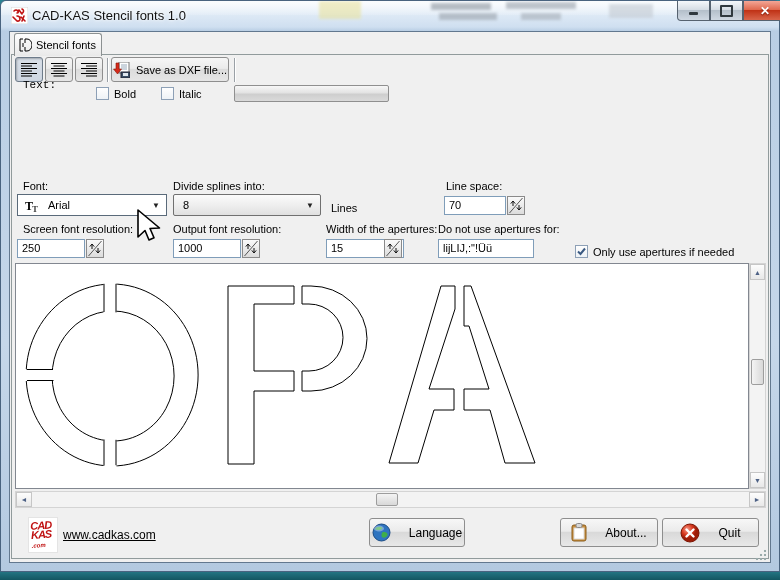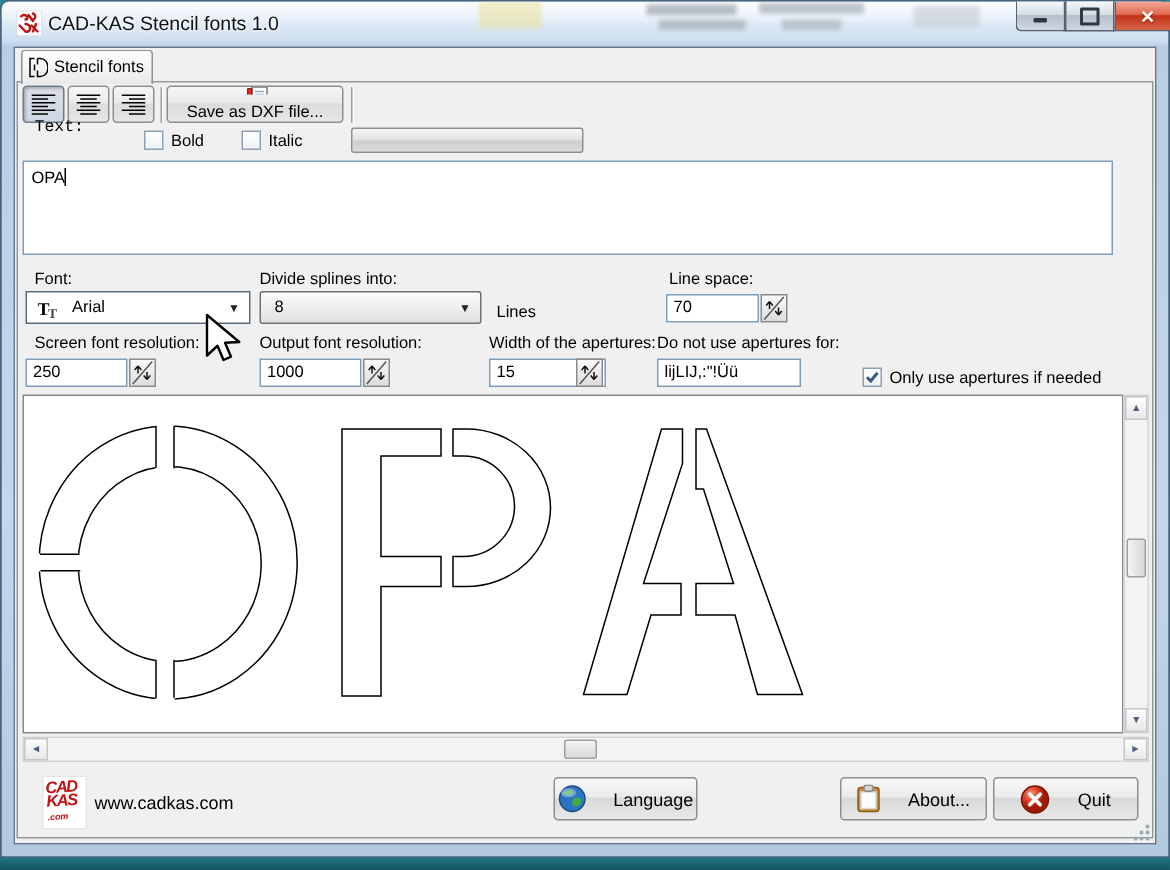--- a/index.html
+++ b/index.html
@@ -153,44 +153,41 @@
           <line x1="5" y1="4" x2="16" y2="4"></line>
           <line x1="0" y1="6.5" x2="16" y2="6.5"></line>
           <line x1="5" y1="9" x2="16" y2="9"></line>
           <line x1="0" y1="11.5" x2="16" y2="11.5"></line>
           <line x1="5" y1="14" x2="16" y2="14"></line>
         </g>
     </svg>
   </div>
   <div class="abs vsep" style="left:106px;top:57px;height:24px;"></div>
 
-  <div class="abs tbtn" style="left:110px;top:56px;width:118px;height:25px;flex-direction:column;">
+  <div class="abs tbtn" style="left:110px;top:56px;width:118px;height:25px;">
     <svg width="17" height="16">
       <rect x="6" y="0" width="10" height="11" fill="#fff" stroke="#777"></rect>
       <line x1="8" y1="3" x2="14" y2="3" stroke="#9ab"></line>
         <line x1="8" y1="5" x2="14" y2="5" stroke="#9ab"></line>
         <line x1="8" y1="7" x2="14" y2="7" stroke="#9ab"></line>
       <path d="M3,1 v6 h-2.5 l4,5 l4,-5 h-2.5 v-6 z" fill="#d42a1a" stroke="#8c1505" stroke-width="0.6"></path>
       <rect x="8" y="10" width="9" height="6" fill="#3a4f66" stroke="#223"></rect>
       <rect x="10" y="11" width="5" height="3" fill="#dfe6ee"></rect>
     </svg>
     <span>Save as DXF file...</span>
   </div>
   <div class="abs vsep" style="left:233px;top:57px;height:24px;"></div>
 
   <span class="abs lbl" style="left:22px;top:78px;font-family:Liberation Mono, monospace;">Text:</span>
   <div class="abs cb" style="left:95px;top:86px;"></div>
   <span class="abs lbl" style="left:113px;top:87px;">Bold</span>
   <div class="abs cb" style="left:160px;top:86px;"></div>
   <span class="abs lbl" style="left:178px;top:87px;">Italic</span>
   <div class="abs progress" style="left:233px;top:84px;width:153px;height:15px;"></div>
 
-  <div class="abs textarea" style="left:14px;top:106px;width:727px;height:63px;">
-    <span>OPA</span><span class="caret"></span>
-  </div>
 
   <span class="abs lbl" style="left:22px;top:179px;">Font:</span>
   <div class="abs combo-flat" style="left:16px;top:193px;width:150px;height:22px;">
     <svg width="15" height="13" style="margin-left:7px;">
       <text x="0" y="11" font-size="12" font-weight="bold" font-family="Liberation Serif,serif" fill="#000">T</text>
       <text x="7" y="13" font-size="9" font-weight="bold" font-family="Liberation Serif,serif" fill="#444">T</text>
     </svg>
     <span style="margin-left:8px;">Arial</span>
     <span class="combo-arrow">▼</span>
   </div>
@@ -291,21 +288,21 @@
 
   <div class="abs sbar" style="left:14px;top:490px;width:751px;height:17px;">
     <div class="abs sbtn" style="left:0;top:0;width:16px;height:15px;">◄</div>
     <div class="abs sthumb h" style="left:360px;top:1px;width:22px;height:13px;"></div>
     <div class="abs sbtn" style="right:0;top:0;width:16px;height:15px;">►</div>
   </div>
 
   <div class="abs" style="left:27px;top:516px;width:28px;height:34px;background:#fff;border:1px solid #e4e4e4;overflow:hidden;">
     <div class="logo-red" style="margin:3px 0 0 2px;">CAD<br>KAS<br><span style="font-size:6px;letter-spacing:0;">.com</span></div>
   </div>
-  <span class="abs" style="left:62px;top:527px;font-size:12px;">www.cadkas.com</span>
+  <span class="abs" style="left:62px;top:527px;font-size:12px;text-decoration:underline;">www.cadkas.com</span>
 
   <div class="abs fbtn" style="left:368px;top:517px;width:96px;height:29px;">
     <svg width="19" height="19">
       <circle cx="9.5" cy="9.5" r="8.5" fill="#2f74c0" stroke="#1b4c85"></circle>
       <path d="M3,6 C5,3.5 8,3 10,4.5 C11,6 8,7.5 6,7 C4.5,6.8 3.5,6.6 3,6 Z" fill="#3fae49"></path>
       <path d="M11,9 C14,8.5 16,10 15.5,12 C14.5,14.5 11.5,15.5 10,14 C9,12.5 9.5,9.5 11,9 Z" fill="#3fae49"></path>
       <ellipse cx="7" cy="5.5" rx="5" ry="3" fill="rgba(255,255,255,0.35)"></ellipse>
     </svg>
     <span>Language</span>
   </div>

